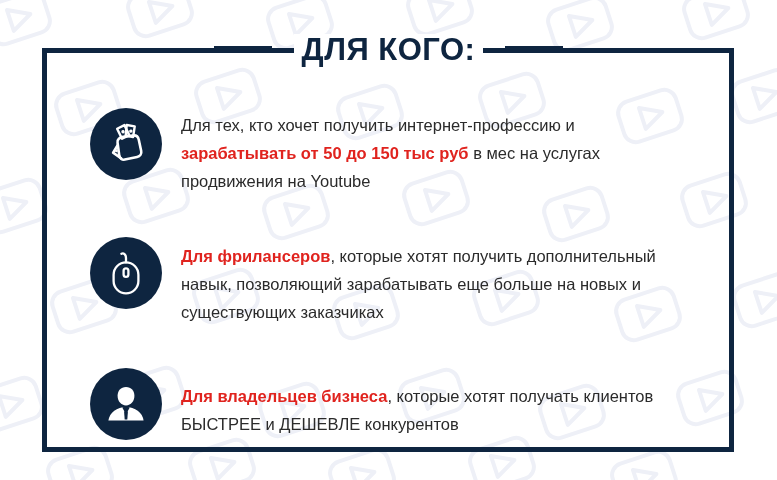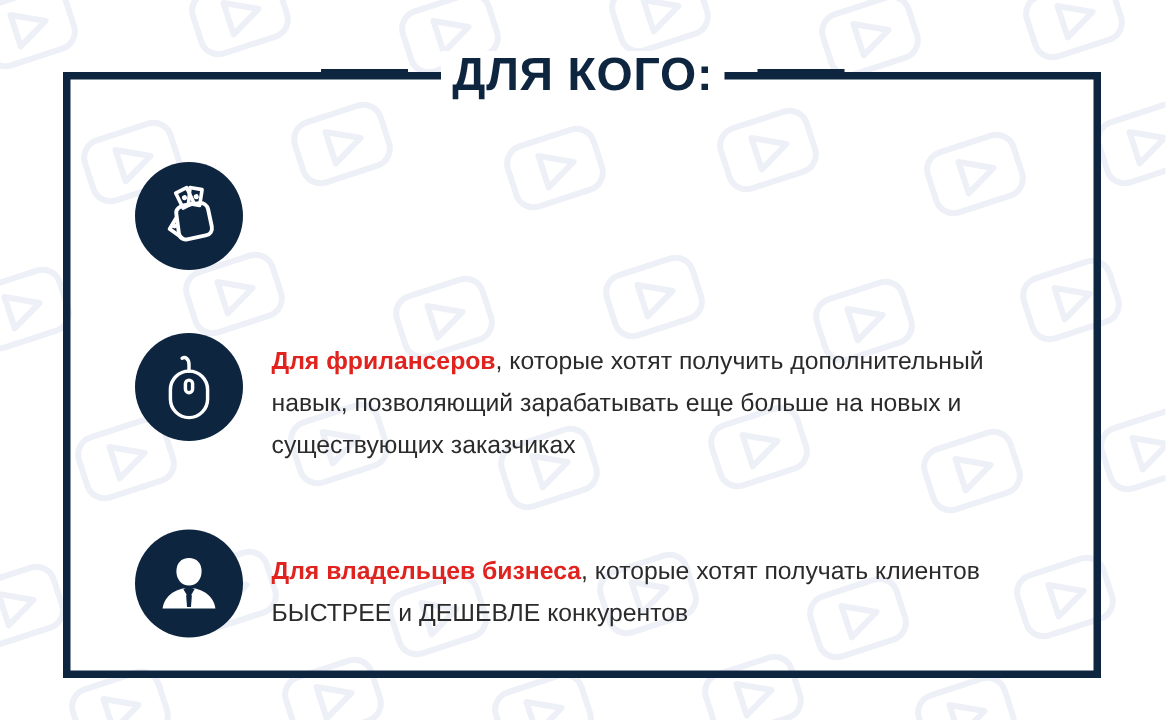--- a/index.html
+++ b/index.html
@@ -197,20 +197,23 @@
             <path d="M15.0 20.0 C15.0 16.6 18.4 15.2 21.6 15.4
                      L31.2 16.0 C34.6 16.2 36.4 18.6 36.4 21.4
                      L36.4 33.0 C36.4 36.0 34.2 38.0 31.2 38.0
                      L18.6 38.0 C15.8 38.0 14.0 36.0 14.0 33.2 Z" fill="none" stroke="#ffffff" stroke-width="2.6" stroke-linejoin="round"></path>
 
             <path d="M14.4 22.6 L8.6 28.8 L15.4 36.2" fill="none" stroke="#ffffff" stroke-width="2.6" stroke-linejoin="round" stroke-linecap="round"></path>
             <circle cx="12.2" cy="27.6" r="1.5" fill="#ffffff"></circle>
           </g>
         </svg>
       </div>
+      <div class="row-text">
+        <span>Для тех, кто хочет получить интернет-профессию и </span><span class="hl">зарабатывать от 50 до 150 тыс руб</span><span> в мес на услугах продвижения на Youtube</span>
+      </div>
     </div>
 
     <div class="row" id="row-3">
       <div class="icon-circle">
         <svg width="42" height="48" viewBox="0 0 42 48" xmlns="http://www.w3.org/2000/svg">
           <g fill="none" stroke="#ffffff" stroke-width="2.3" stroke-linecap="round" stroke-linejoin="round">
 
             <path d="M21 13.4 L21 9.0 C21 5.4 18.6 3.6 16.4 4.8"></path>
 
             <rect x="8.6" y="13.4" width="24.8" height="31.0" rx="12.4" ry="12.4"></rect>

